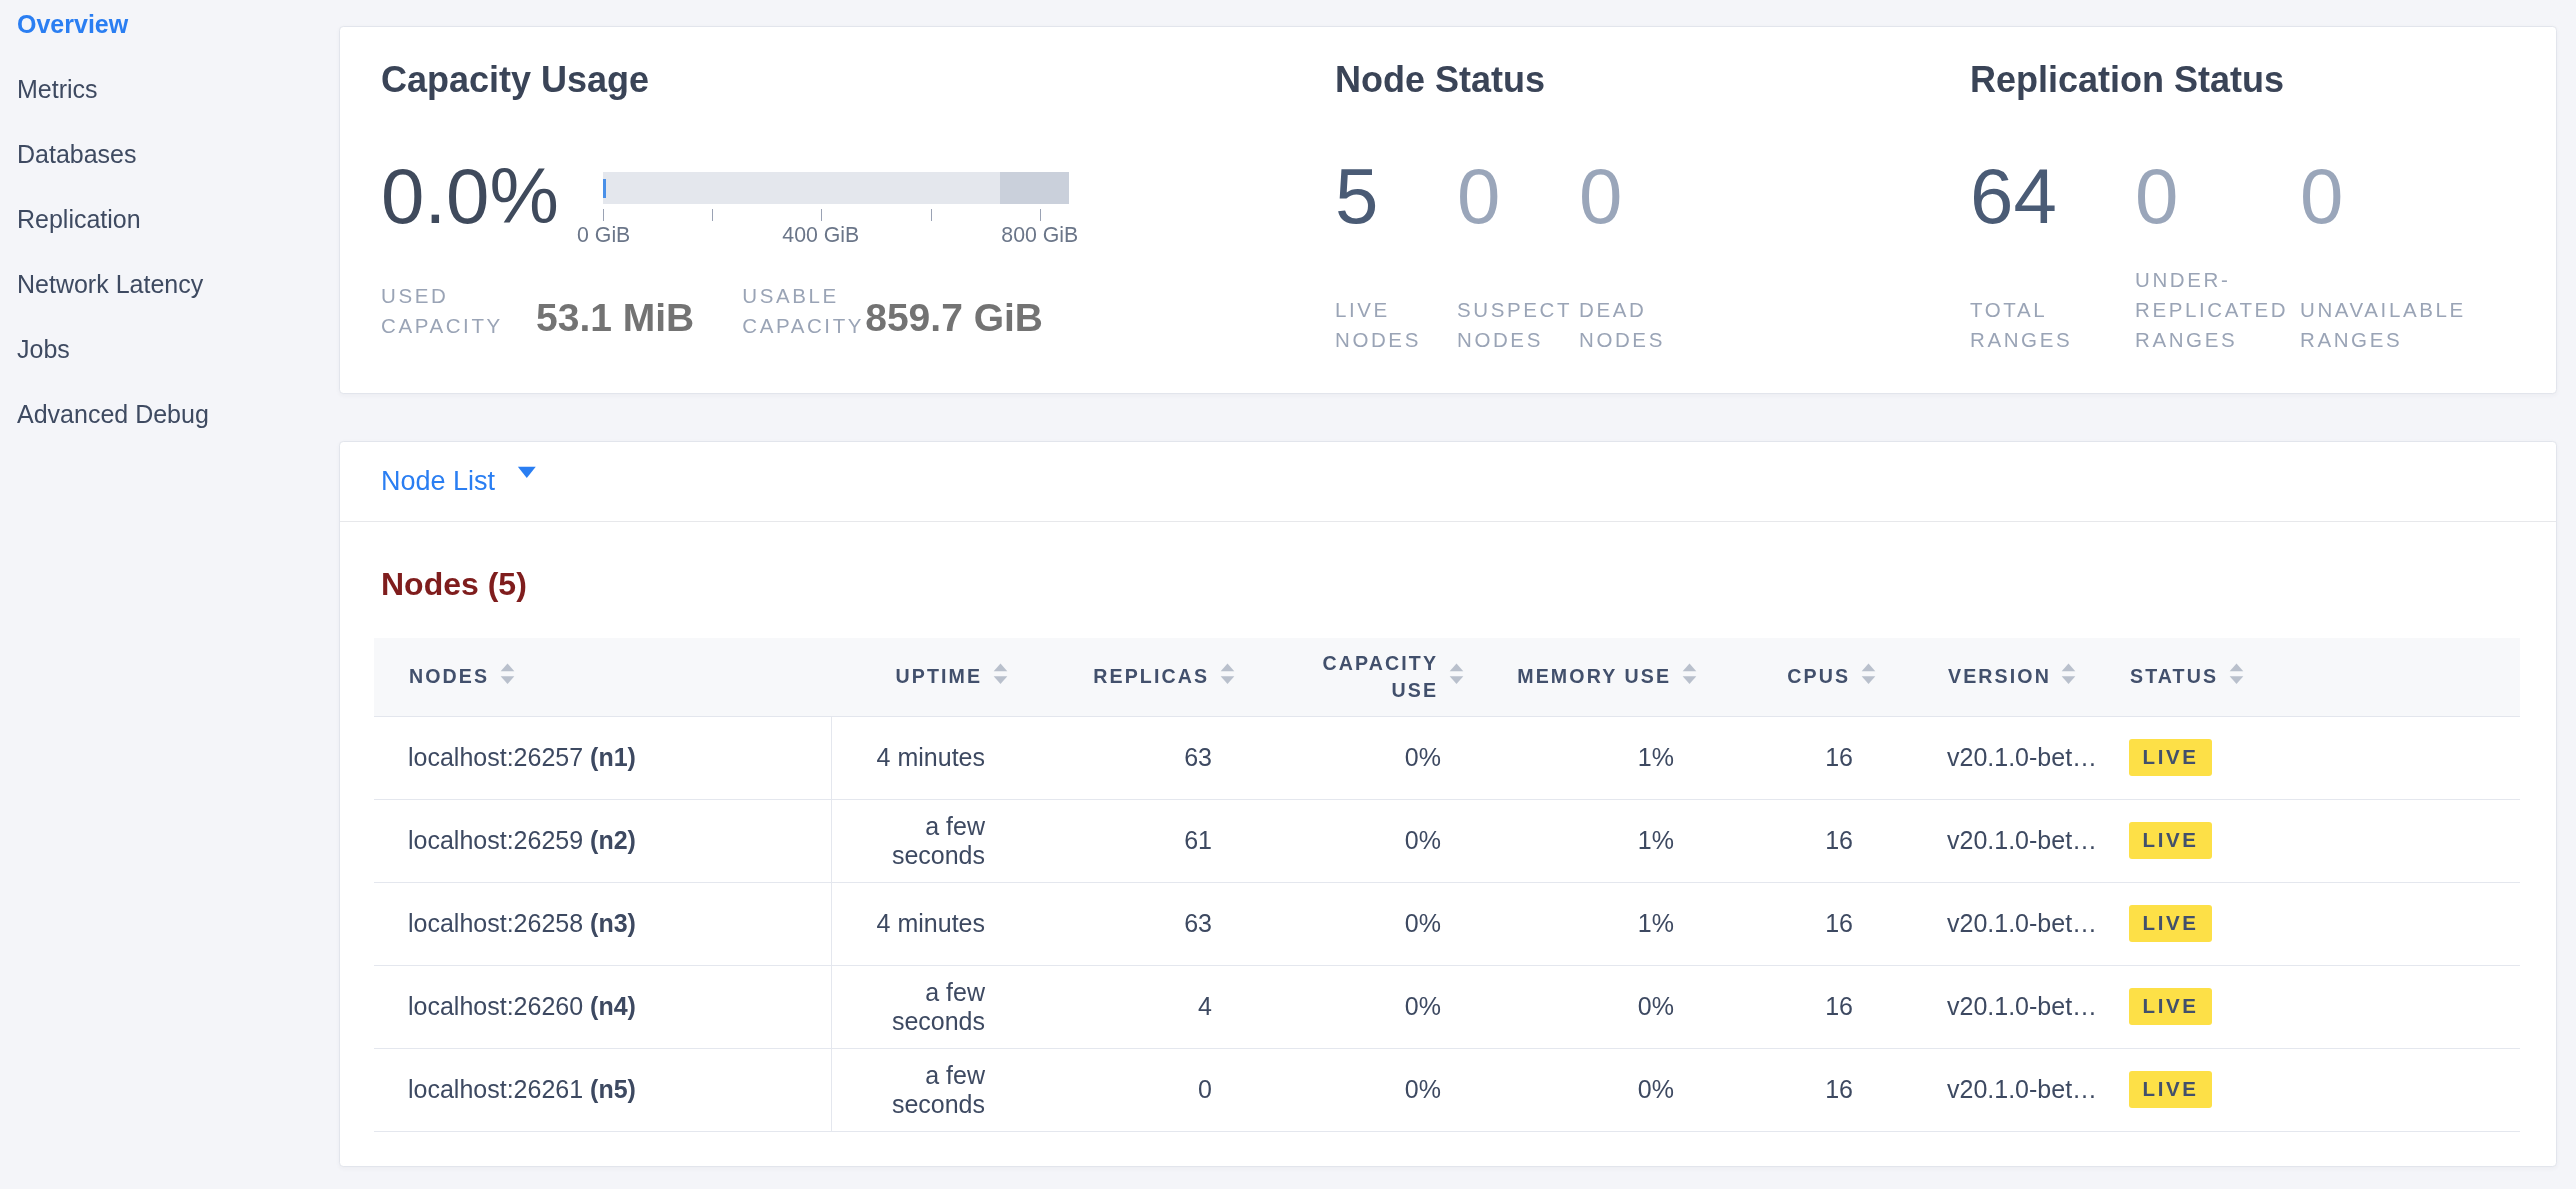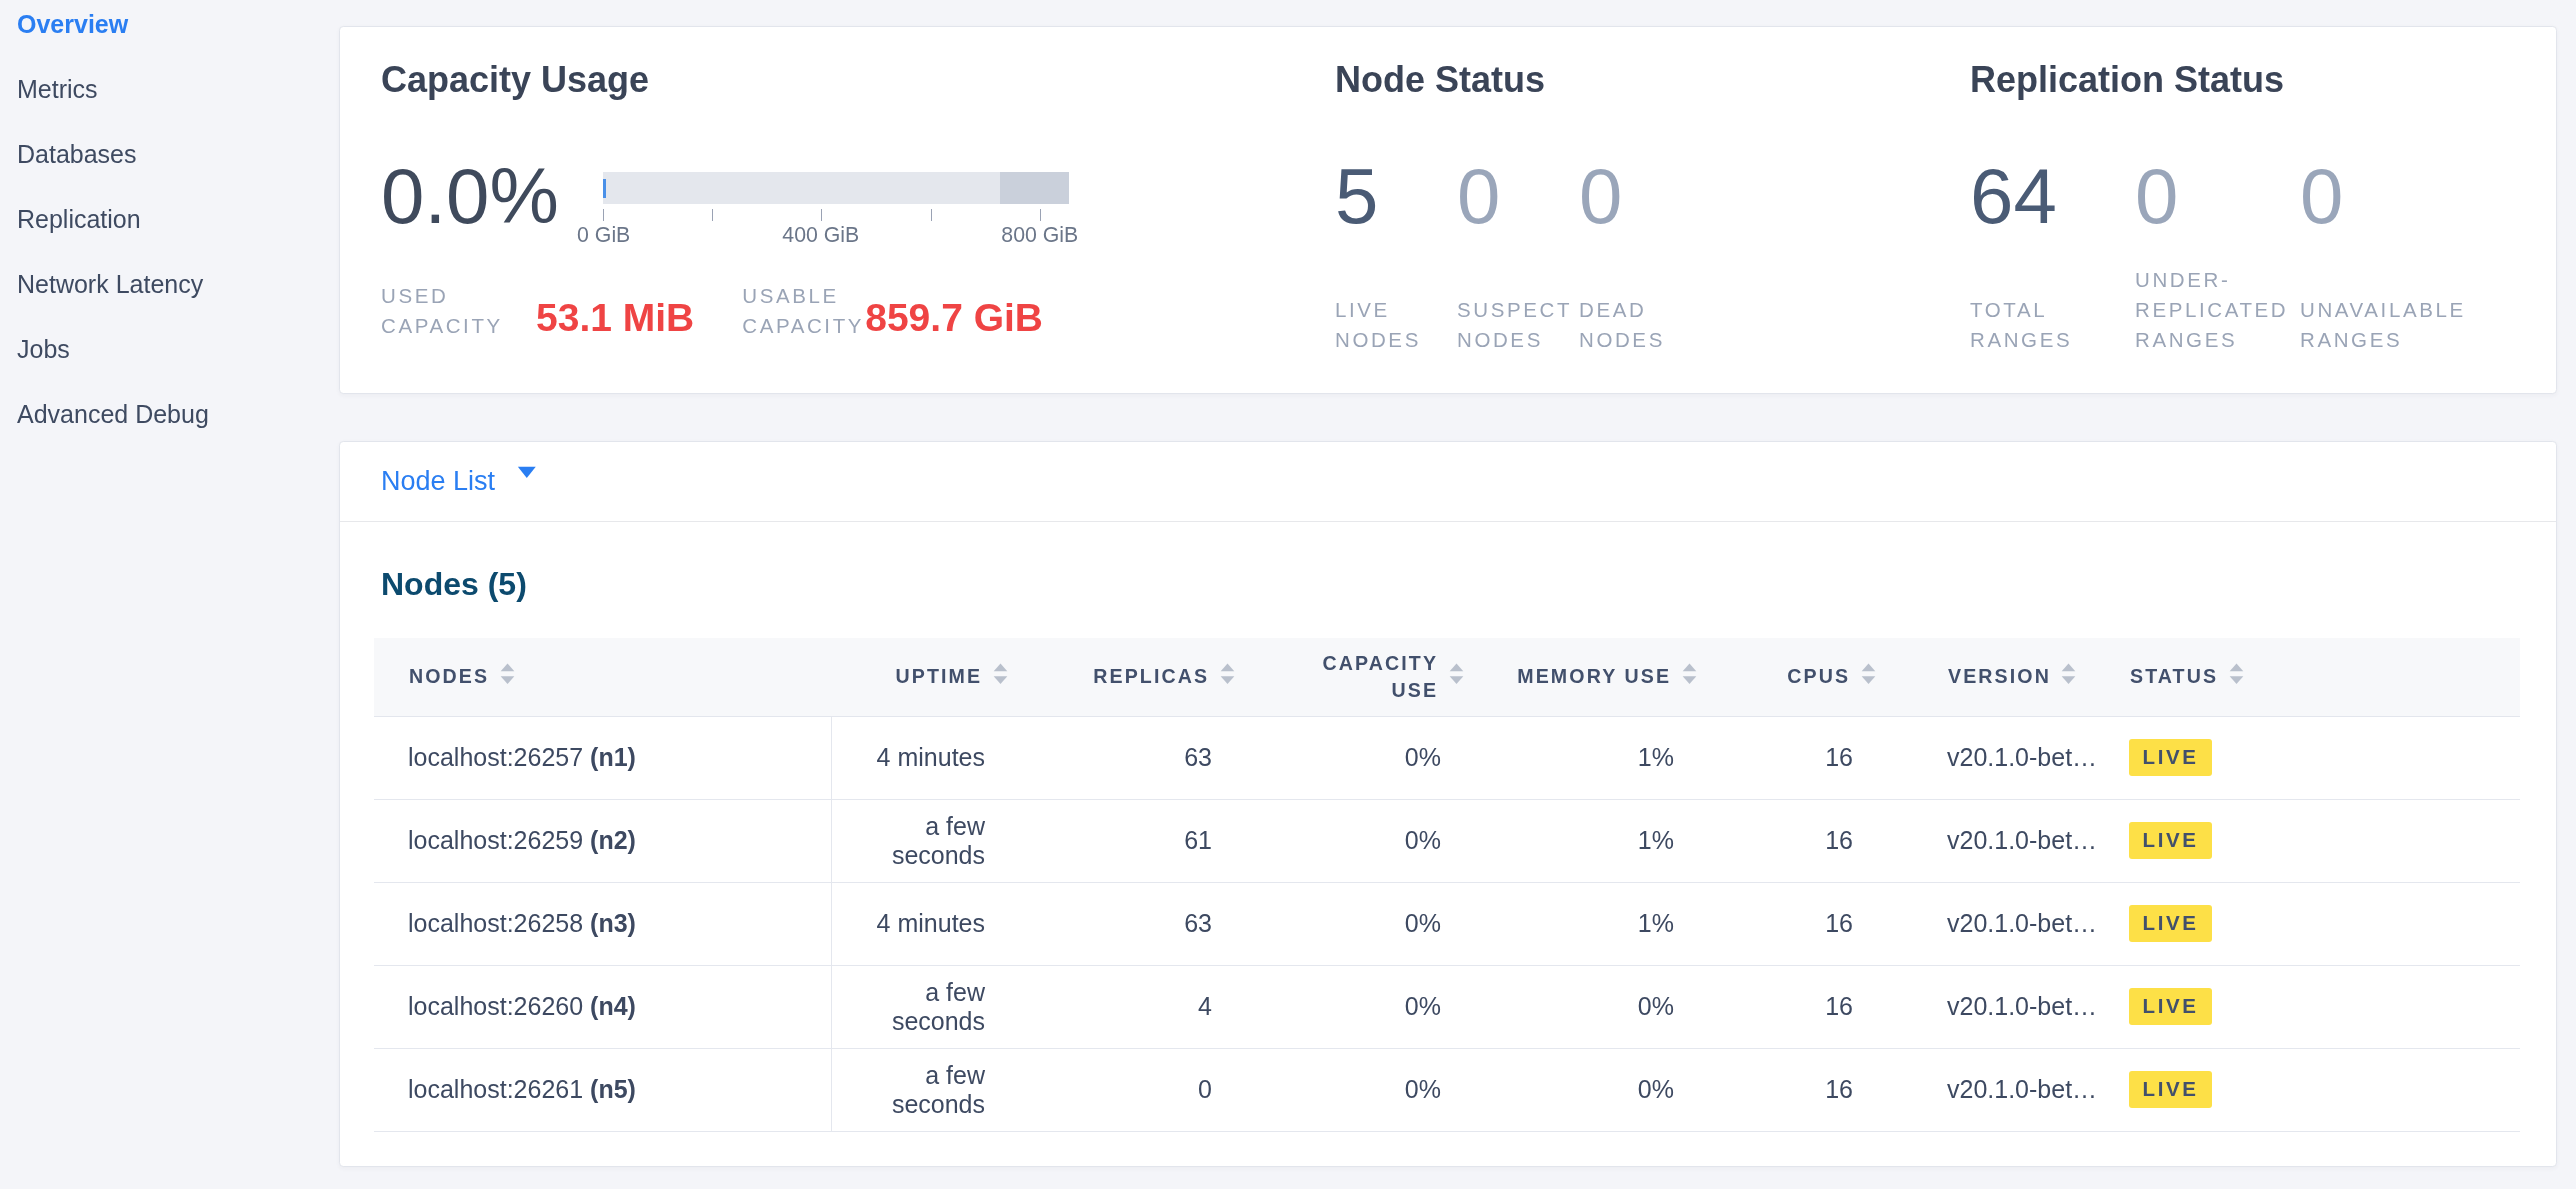--- a/index.html
+++ b/index.html
@@ -54,30 +54,30 @@
   .tickmarks i{position:absolute;top:5.1px;width:1.7px;height:12px;background:#9aa2b4;}
   .ticklabels{position:relative;height:29px;}
   .ticklabels span{
     position:absolute;top:1.7px;transform:translateX(-50%);
     font-size:21.3px;color:#6b7689;white-space:nowrap;
   }
   .cap-stats{display:flex;align-items:flex-end;margin-top:31px;}
   .cap-stat-label{
     width:155px;font-size:20.5px;letter-spacing:2.6px;color:#9aa4b6;line-height:30px;
   }
-  .cap-stat-value{font-size:39px;font-weight:600;color:#ef4444;padding-bottom:1.7px;margin-right:48px;white-space:nowrap;}
+  .cap-stat-value{font-size:39px;font-weight:600;color:#737373;padding-bottom:1.7px;margin-right:48px;white-space:nowrap;}
   
   .nl-header{
     height:80px;border-bottom:0.9px solid #e7e8eb;display:flex;align-items:center;
     padding-left:41px;box-sizing:border-box;
   }
   .nl-dropdown{display:flex;cursor:pointer;}
   .nl-dropdown-label{font-size:27px;color:#2a7ef2;}
   .caret{margin-left:22px;display:inline-flex;}
-  .nl-heading{margin:41px 0 0 41px;font-size:32px;font-weight:600;color:#0c4a6e;line-height:43px;}
+  .nl-heading{margin:41px 0 0 41px;font-size:32px;font-weight:600;color:#7f1d1d;line-height:43px;}
   table.nodes-table{
     margin:32px 0 0 34px;width:2146px;border-collapse:collapse;table-layout:fixed;
   }
   .nodes-table thead th{
     height:78px;background:#f7f8fa;border-bottom:0.9px solid #e3e6ed;
     font-size:19.6px;letter-spacing:2.1px;color:#42506c;font-weight:bold;text-align:left;
     box-sizing:border-box;cursor:pointer;
   }
   .hwrap{display:flex;align-items:center;}
   th.num .hwrap{justify-content:flex-end;padding-right:3.4px;}

